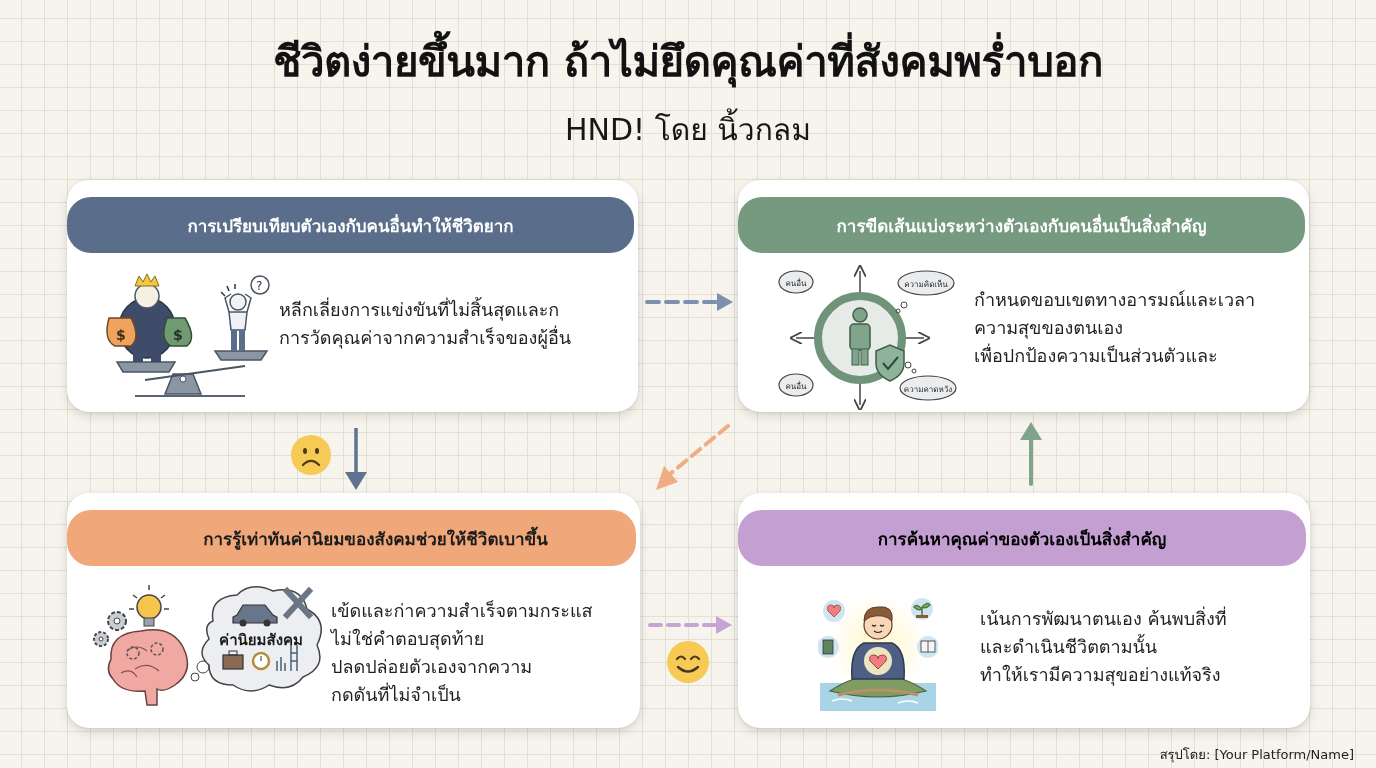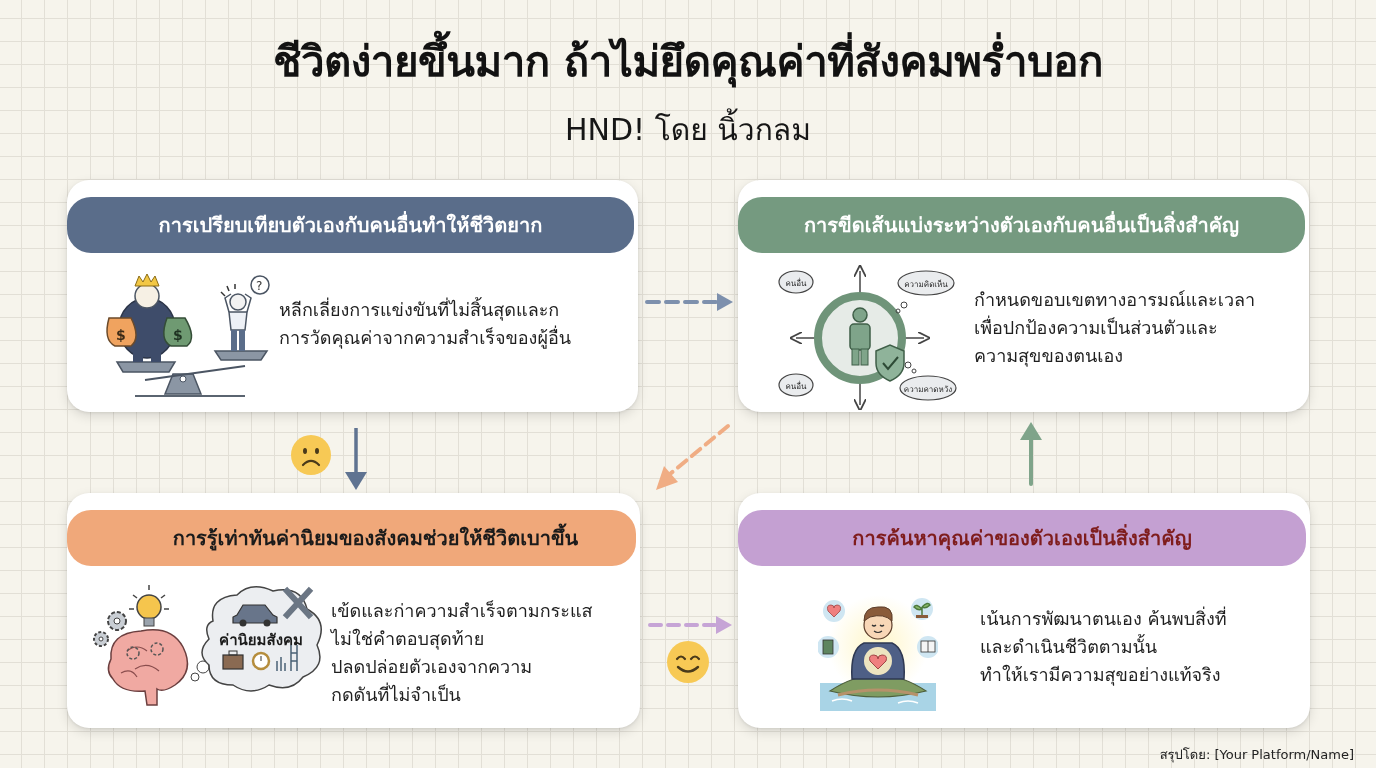--- a/index.html
+++ b/index.html
@@ -24,21 +24,21 @@
     position: absolute; left: 0; top: 106px; width: 1376px;
     text-align: center; font-size: 30px; color: #161616;
   }
   .card {
     position: absolute; background: #ffffff; border-radius: 22px;
     box-shadow: 0 4px 12px rgba(0,0,0,0.12), 0 1px 3px rgba(0,0,0,0.08);
   }
   .card-header {
     position: absolute; left: 0; right: 4px; top: 17px; height: 56px;
     border-radius: 24px; display: flex; align-items: center; justify-content: center;
-    font-weight: 700; font-size: 20px; white-space: nowrap;
+    font-weight: 700; font-size: 17px; white-space: nowrap;
   }
   .card-illus { position: absolute; }
   .card-text {
     position: absolute; text-align: left; font-size: 18px; line-height: 28px; color: #1f1f1f;
   }
   .card-text span { display: block; white-space: nowrap; }
   .arrow { position: absolute; }
   .emoji { position: absolute; }
   .footer {
     position: absolute; right: 22px; top: 744px; font-size: 13px; color: #222;
@@ -120,22 +120,22 @@
     <circle cx="120" cy="46" r="2" fill="none" stroke="#444"></circle>
     <ellipse cx="18" cy="120" rx="17" ry="11" fill="#eaecee" stroke="#444" stroke-width="1.2"></ellipse>
     <text x="18" y="124" text-anchor="middle" font-size="8" fill="#222" font-family="DejaVu Sans, sans-serif">คนอื่น</text>
     <ellipse cx="150" cy="123" rx="28" ry="12" fill="#eaecee" stroke="#444" stroke-width="1.2"></ellipse>
     <text x="150" y="127" text-anchor="middle" font-size="8" fill="#222" font-family="DejaVu Sans, sans-serif">ความคาดหวัง</text>
     <circle cx="130" cy="100" r="3" fill="none" stroke="#444"></circle>
     <circle cx="136" cy="106" r="2" fill="none" stroke="#444"></circle>
   </svg>
   <div class="card-text" style="left:236px; top:106px; width:320px;">
     <span>กำหนดขอบเขตทางอารมณ์และเวลา</span>
+    <span>ความสุขของตนเอง</span>
     <span>เพื่อปกป้องความเป็นส่วนตัวและ</span>
-    <span>ความสุขของตนเอง</span>
   </div>
 </div>
 
 <div class="card" style="left:67px; top:493px; width:573px; height:235px;">
   <div class="card-header" style="background:#f0a87a; color:#1b1b1b;padding-left:48px;">การรู้เท่าทันค่านิยมของสังคมช่วยให้ชีวิตเบาขึ้น</div>
   <svg class="card-illus" style="left:24px; top:88px;" width="240" height="135" viewBox="0 0 240 135">
 
     <circle cx="58" cy="26" r="12" fill="#f5c54d" stroke="#444" stroke-width="1.5"></circle>
     <rect x="53" y="37" width="10" height="8" fill="#9aa3ad" stroke="#444"></rect>
     <line x1="58" y1="4" x2="58" y2="9" stroke="#444" stroke-width="1.5"></line>
@@ -174,21 +174,21 @@
   </svg>
   <div class="card-text" style="left:264px; top:104px; width:290px;">
     <span>เข้ดและก่าความสำเร็จตามกระแส</span>
     <span>ไม่ใช่คำตอบสุดท้าย</span>
     <span>ปลดปล่อยตัวเองจากความ</span>
     <span>กดดันที่ไม่จำเป็น</span>
   </div>
 </div>
 
 <div class="card" style="left:738px; top:493px; width:572px; height:235px;">
-  <div class="card-header" style="background:#c4a0d2; color:#7f1d1d;">การค้นหาคุณค่าของตัวเองเป็นสิ่งสำคัญ</div>
+  <div class="card-header" style="background:#c4a0d2; color:#000000;">การค้นหาคุณค่าของตัวเองเป็นสิ่งสำคัญ</div>
   <svg class="card-illus" style="left:80px; top:92px;" width="120" height="130" viewBox="0 0 120 130">
     <defs>
       <radialGradient id="glow" cx="50%" cy="50%" r="50%">
         <stop offset="0%" stop-color="#fff6c8"></stop>
         <stop offset="100%" stop-color="#fff6c8" stop-opacity="0"></stop>
       </radialGradient>
     </defs>
     <circle cx="60" cy="60" r="50" fill="url(#glow)"></circle>
 
     <rect x="2" y="98" width="116" height="28" fill="#a9d4e6"></rect>

